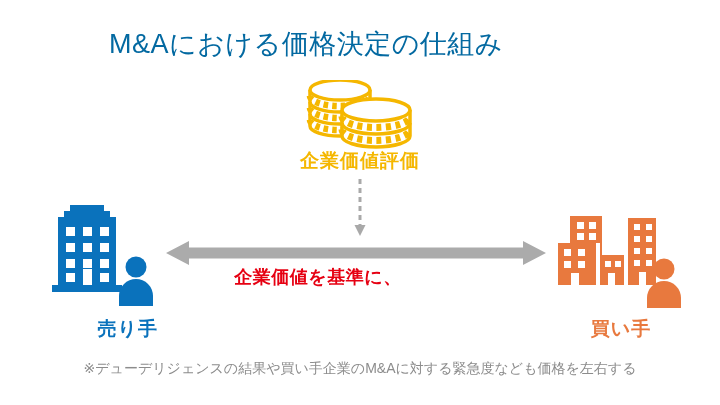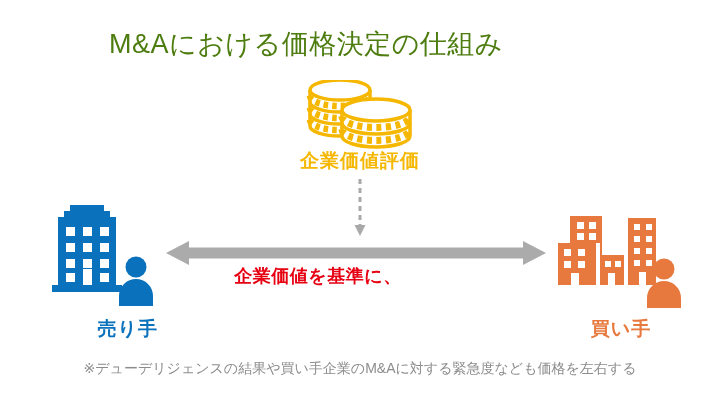--- a/index.html
+++ b/index.html
@@ -4,32 +4,32 @@
 <style>
   html,body{margin:0;padding:0;background:#ffffff;}
   body{font-family:"Liberation Sans","DejaVu Sans",sans-serif;}
   .stage{
     position:relative;width:720px;height:405px;margin:0 auto;
     background:#ffffff;overflow:hidden;
   }
   .abs{position:absolute;}
   .title{
     top:26px;left:0;width:612px;text-align:center;
-    font-size:27px;font-weight:500;color:#4d7c0f;letter-spacing:0.5px;
+    font-size:27px;font-weight:500;color:#0369a1;letter-spacing:0.5px;
   }
   .coins-wrap{left:304px;top:80px;width:112px;height:70px;}
   .valuation-label{
     top:148px;left:0;width:720px;text-align:center;
     font-size:19px;font-weight:bold;color:#f5b700;letter-spacing:1px;font-family:Liberation Serif, serif;
   }
   .dashed-arrow{left:352px;top:178px;width:16px;height:59px;}
   .double-arrow{left:166px;top:239px;width:380px;height:28px;}
   .negotiation{
     top:265px;left:0;width:636px;text-align:center;
-    font-size:18px;font-weight:bold;color:#e60012;line-height:25px;letter-spacing:0.5px;font-family:Liberation Mono, monospace;
+    font-size:18px;font-weight:bold;color:#e60012;line-height:25px;letter-spacing:0.5px;
   }
   .seller-group{left:50px;top:203px;width:108px;height:112px;}
   .buyer-group{left:556px;top:203px;width:130px;height:112px;}
   .seller-label{
     top:316px;left:50px;width:108px;text-align:right;
     font-size:19px;font-weight:bold;color:#0a72bc;letter-spacing:1px;
   }
   .buyer-label{
     top:316px;left:556px;width:130px;text-align:center;
     font-size:19px;font-weight:bold;color:#e8793e;letter-spacing:1px;

